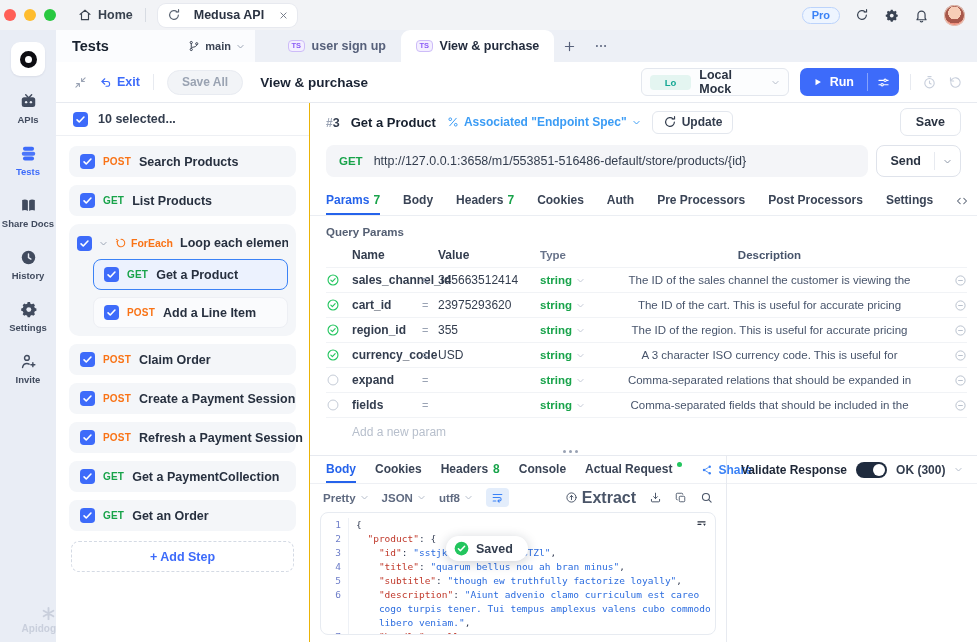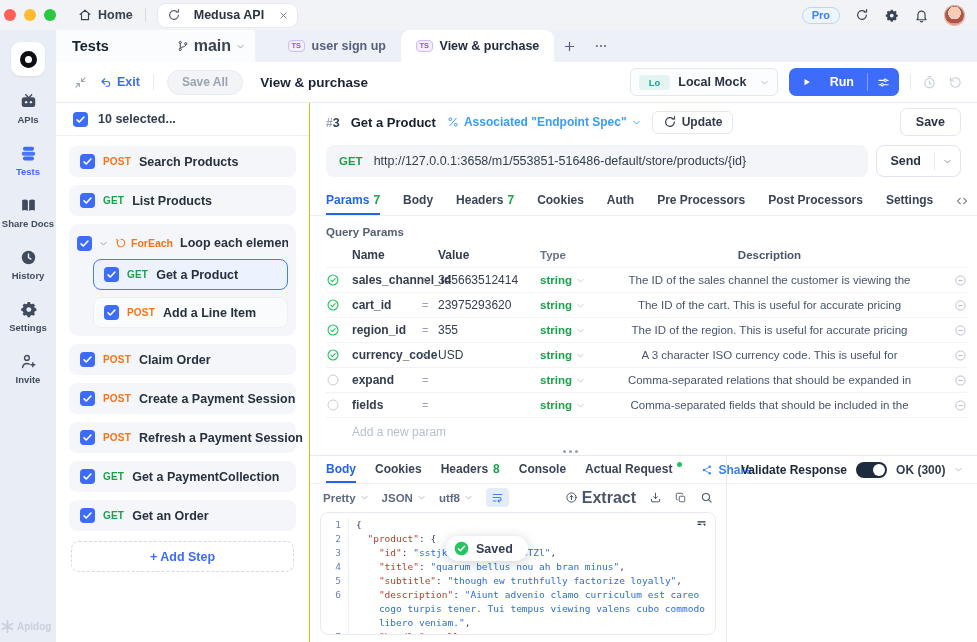--- a/index.html
+++ b/index.html
@@ -30,30 +30,30 @@
   
   .shell { display:flex; height:612px; }
   .sidebar { width:56px; background:#e9edf5; display:flex; flex-direction:column; align-items:center; position:relative; flex:none; }
   .logo { width:34px; height:34px; background:#fff; border-radius:9px; margin-top:12px;
           display:grid; place-items:center; box-shadow:0 1px 2px rgba(20,30,60,.08); }
   .logo-ring { width:17px; height:17px; border-radius:50%; border:5px solid #0d0d12; }
   .nav { margin-top:16px; display:flex; flex-direction:column; gap:19px; align-items:center; width:100%; }
   .nav-item { display:flex; flex-direction:column; align-items:center; gap:3px; color:#414b5e;
               font-size:9.5px; font-weight:700; cursor:pointer; width:100%; }
   .nav-item.active { color:#3d6bfa; }
-  .watermark { position:absolute; bottom:8px; left:0; width:100%; display:flex; flex-direction:row;
-               align-items:center; gap:2px; color:#c9cfdc; font-size:10px; font-weight:700; }
+  .watermark { position:absolute; bottom:8px; left:0; width:100%; display:flex; flex-direction:column;
+               align-items:flex-end; gap:2px; color:#c9cfdc; font-size:10px; font-weight:700; }
 
   .main { flex:1; display:flex; flex-direction:column; min-width:0; }
 
   
   .tabstrip { height:32px; background:#edf0f6; display:flex; align-items:stretch; }
   .tests-head { width:199px; background:#fbfcfe; display:flex; align-items:center; padding:0 10px 0 16px; flex:none; }
   .tests-title { font-size:14.5px; font-weight:700; color:#17202e; }
-  .branch-sel { margin-left:auto; display:flex; align-items:center; gap:5px; color:#3c4454; font-size:16px; font-weight:600; cursor:pointer; }
+  .branch-sel { margin-left:auto; display:flex; align-items:center; gap:5px; color:#3c4454; font-size:11px; font-weight:600; cursor:pointer; }
   .branch-sel .chev { color:#9aa3b4; }
   .file-tabs { display:flex; align-items:stretch; padding-left:18px; }
   .file-tab { display:flex; align-items:center; gap:7px; padding:0 15px; font-size:12.5px; font-weight:700;
               color:#56607a; cursor:pointer; }
   .file-tab.active { background:#fff; border-radius:9px 9px 0 0; color:#232c3d; }
   .ts-badge { border:1px solid #cdbcf8; background:#f4efff; color:#8b5cf6; font-size:7.5px; font-weight:700;
               border-radius:4px; padding:1px 2.5px; line-height:1; }
   .strip-btn { display:flex; align-items:center; color:#56607a; padding:0 9px; cursor:pointer; }
 
   
@@ -61,25 +61,25 @@
              border-bottom:1px solid #e7eaf0; gap:13px; }
   .icon-btn { color:#9aa3b4; cursor:pointer; display:flex; align-items:center; }
   .exit-btn { display:flex; align-items:center; gap:5px; color:#3d6bfa; font-size:12.5px; font-weight:700; cursor:pointer; }
   .v-div { width:1px; height:16px; background:#e7eaf0; }
   .saveall-btn { background:#f2f4f7; border:1px solid #e8ebf1; color:#9aa3b2; font-size:12px; font-weight:700;
                  border-radius:14px; padding:4.5px 14px; cursor:default; }
   .scenario-title { font-size:13.5px; font-weight:700; color:#1b2434; margin-left:4px; }
   .tb-right { margin-left:auto; display:flex; align-items:center; gap:11px; }
   .env-select { border:1px solid #e3e7ee; border-radius:6px; height:28px; width:148px; display:flex;
                 align-items:center; gap:8px; padding:0 8px; cursor:pointer; background:#fcfdfe; }
-  .env-abbr { background:#e4f5f1; color:#14a894; font-size:9.5px; font-weight:700; border-radius:4px; padding:2px 10px; }
+  .env-abbr { background:#e4f5f1; color:#14a894; font-size:9.5px; font-weight:700; border-radius:4px; padding:2px 15px; }
   .env-name { font-size:12.5px; font-weight:700; color:#2a3342; }
   .env-select .chev { margin-left:auto; color:#b4bcca; }
   .run-split { display:flex; border-radius:7px; overflow:hidden; background:#3d6bfa; color:#fff; height:28px; }
-  .run-main { display:flex; align-items:center; gap:18px; padding:8px 13px; font-size:12.5px; font-weight:700; cursor:pointer; }
+  .run-main { display:flex; align-items:center; gap:7px; padding:8px 13px; font-size:12.5px; font-weight:700; cursor:pointer; }
   .run-sep { width:1px; background:rgba(255,255,255,.38); margin:5px 0; }
   .run-opts { display:flex; align-items:center; padding:0 9px; cursor:pointer; }
   .dim-icon { color:#c8cfdc; }
 
   
   .content { flex:1; display:flex; min-height:0; background:#fff; }
 
   .steps-panel { width:254px; flex:none; border-right:1px solid #eab308; display:flex; flex-direction:column; min-height:0; }
   .sel-row { height:33px; flex:none; display:flex; align-items:center; gap:10px; padding:0 17px;
              border-bottom:1px solid #eef0f4; font-size:12.5px; font-weight:700; color:#333d4e; }
@@ -963,21 +963,21 @@
                     <div class="cl">
     <span class="ln">5</span>
     <span class="ct"><span class="tk-pun">    </span><span class="tk-key">"subtitle"</span><span class="tk-pun">: </span><span class="tk-str">"though ew truthfully factorize loyally"</span><span class="tk-pun">,</span></span>
   </div>
                     <div class="cl">
     <span class="ln">6</span>
     <span class="ct"><span class="tk-pun">    </span><span class="tk-key">"description"</span><span class="tk-pun">: </span><span class="tk-str">"Aiunt advenio clamo curriculum est careo</span></span>
   </div>
                     <div class="cl">
     <span class="ln"></span>
-    <span class="ct"><span class="tk-str">    cogo turpis tener. Tui tempus viewing valens cubo commodo</span></span>
+    <span class="ct"><span class="tk-str">    cogo turpis tener. Tui tempus amplexus valens cubo commodo</span></span>
   </div>
                     <div class="cl">
     <span class="ln"></span>
     <span class="ct"><span class="tk-str">    libero veniam."</span><span class="tk-pun">,</span></span>
   </div>
                     <div class="cl">
     <span class="ln">7</span>
     <span class="ct"><span class="tk-pun">    </span><span class="tk-key">"handle"</span><span class="tk-pun">: </span><span class="tk-atom">null</span><span class="tk-pun">,</span></span>
   </div>
                   </div>

